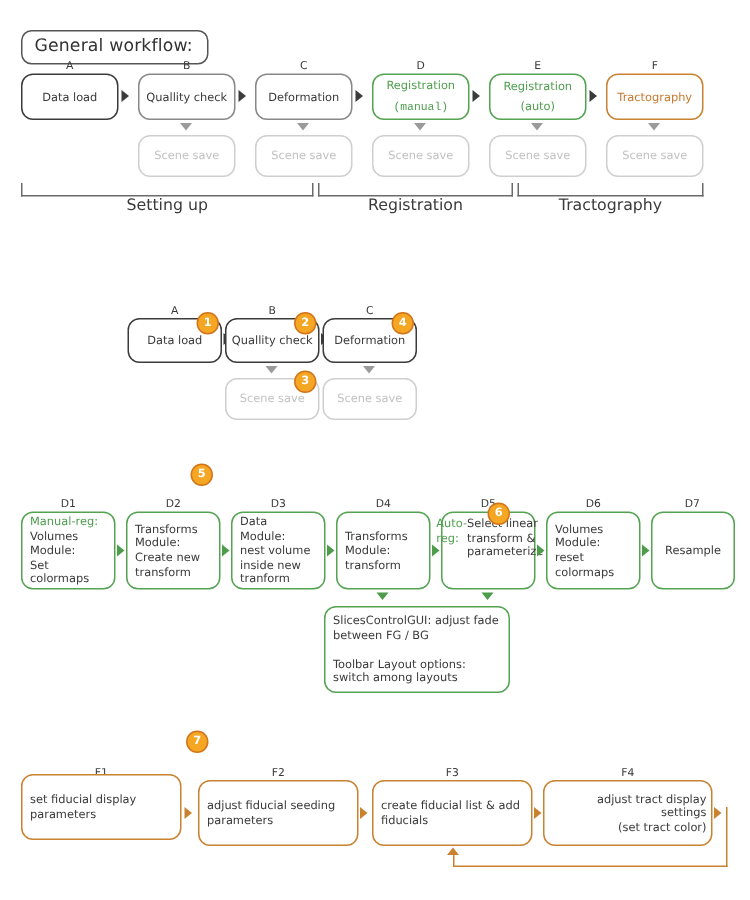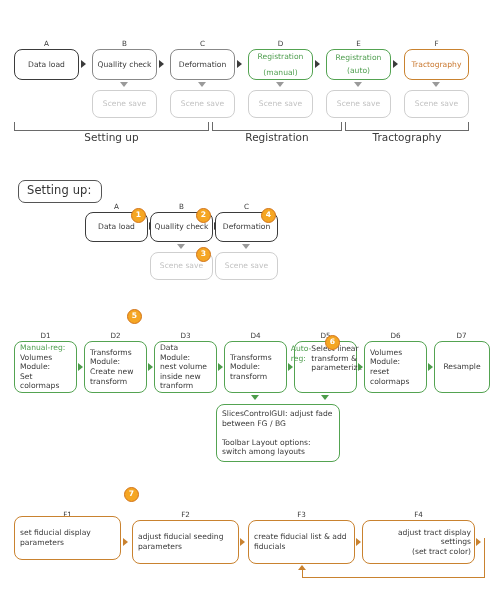--- a/index.html
+++ b/index.html
@@ -142,20 +142,21 @@
     border-left: 4.4px solid transparent;
     border-right: 4.4px solid transparent;
     border-bottom: 5.6px solid #c9822f;
   }
 </style>
 </head>
 <body>
 
 <div class="canvas">
 
+  <div class="section-title" style="left:14px; top:20px;">General workflow:</div>
 
   <div class="node-id" style="left:14px; top:40px; width:65px;">A</div>
   <div class="node-id" style="left:92px; top:40px; width:65px;">B</div>
   <div class="node-id" style="left:170px; top:40px; width:65px;">C</div>
   <div class="node-id" style="left:248px; top:40px; width:65px;">D</div>
   <div class="node-id" style="left:326px; top:40px; width:65px;">E</div>
   <div class="node-id" style="left:404px; top:40px; width:65px;">F</div>
 
   <div class="node strong" style="left:14px; top:49px; width:65px; height:31px;">
     <span>Data load</span>
@@ -167,21 +168,21 @@
   </div>
   <div class="arrow-right" style="left:159px; top:60px;"></div>
 
   <div class="node" style="left:170px; top:49px; width:65px; height:31px;">
     <span>Deformation</span>
   </div>
   <div class="arrow-right" style="left:237px; top:60px;"></div>
 
   <div class="node green" style="left:248px; top:49px; width:65px; height:31px; flex-direction:column; justify-content:center;">
     <span class="txt-green">Registration</span>
-    <span class="txt-green" style="margin-top:6px;">(manual)</span>
+    <span class="txt-green" style="margin-top:6px;font-family:Liberation Mono, monospace;">(manual)</span>
   </div>
   <div class="arrow-right" style="left:315px; top:60px;"></div>
 
   <div class="node green" style="left:326px; top:49px; width:65px; height:31px; flex-direction:column; justify-content:center;">
     <span class="txt-green">Registration</span>
     <span class="txt-green" style="margin-top:3px;">(auto)</span>
   </div>
   <div class="arrow-right" style="left:393px; top:60px;"></div>
 
   <div class="node orange" style="left:404px; top:49px; width:65px; height:31px;">
@@ -212,21 +213,20 @@
 
   <div class="bracket" style="left:14px; top:122px; width:195px;"></div>
   <div class="bracket-label" style="left:14px; top:131px; width:195px;">Setting up</div>
 
   <div class="bracket" style="left:212px; top:122px; width:130px;"></div>
   <div class="bracket-label" style="left:212px; top:131px; width:130px;">Registration</div>
 
   <div class="bracket" style="left:345px; top:122px; width:124px;"></div>
   <div class="bracket-label" style="left:345px; top:131px; width:124px;">Tractography</div>
 
-  <div class="section-title" style="left:18px; top:180px;">Setting up:</div>
 
   <div class="node-id" style="left:85px; top:203px; width:63px;">A</div>
   <div class="node-id" style="left:150px; top:203px; width:63px;">B</div>
   <div class="node-id" style="left:215px; top:203px; width:63px;">C</div>
 
   <div class="node strong" style="left:85px; top:212px; width:63px; height:30px;">
     <span>Data load</span>
   </div>
   <div class="arrow-right" style="left:149px; top:222px;"></div>
 

